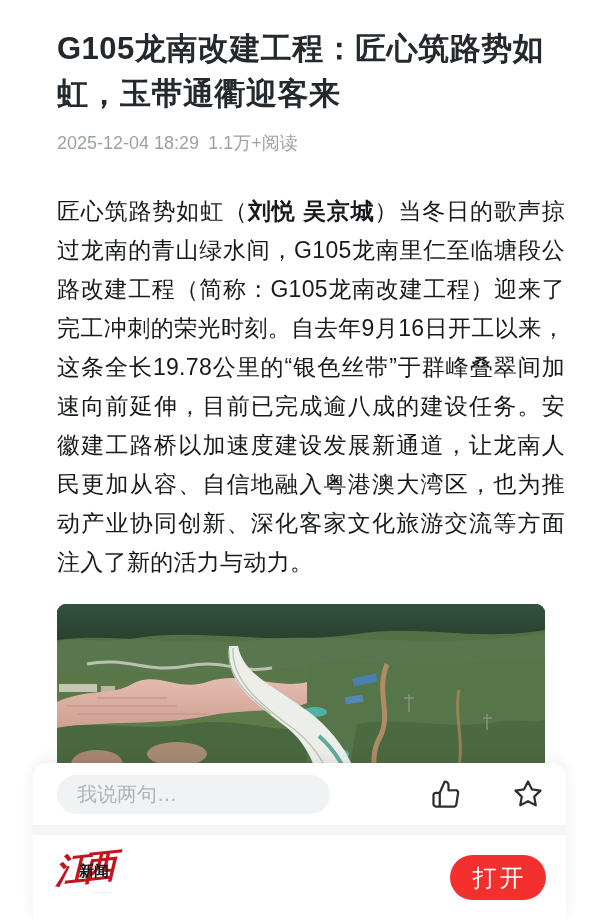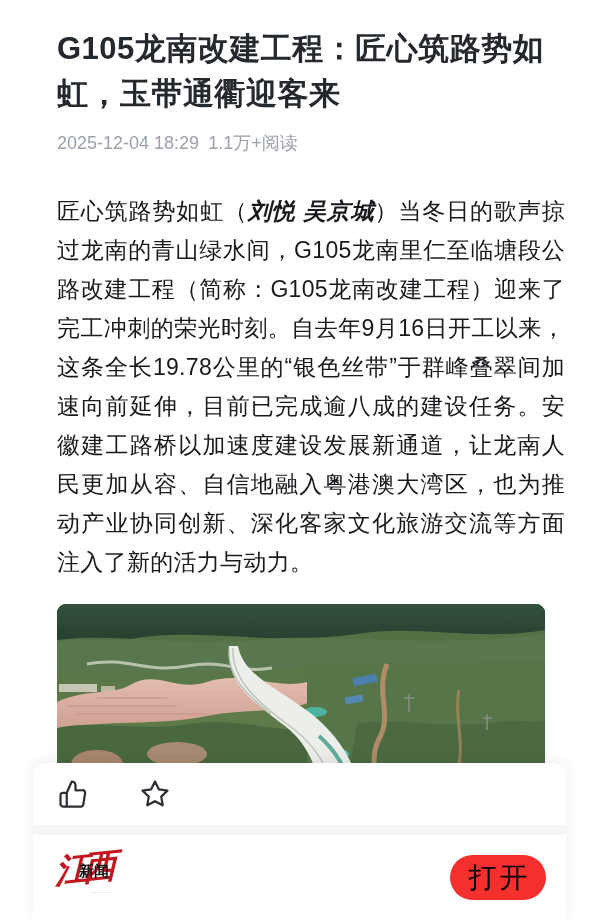--- a/index.html
+++ b/index.html
@@ -29,21 +29,21 @@
     align-items: center;
   }
   .body-text {
     margin-top: 37px;
     font-size: 23px;
     line-height: 39px;
     color: #17191c;
     text-align: justify;
     letter-spacing: 0.3px;
   }
-  .body-text .authors { font-weight: 700; font-style: italic; }
+  .body-text .authors { font-weight: 700; }
   .photo {
     margin-top: 22px;
     width: 488px;
     height: 240px;
     border-radius: 9px;
     overflow: hidden;
     display: block;
     background: #5f7b4a;
   }
   .photo svg { display: block; }
@@ -139,22 +139,22 @@
     margin-left: 14px;
     font-weight: 400;
   }
   .open-btn {
     margin-left: auto;
     width: 96px;
     height: 45px;
     border: none;
     border-radius: 23px;
     background: #f4302e;
-    color: #000000;
-    font-size: 28px;
+    color: #ffffff;
+    font-size: 24px;
     font-family: inherit;
     letter-spacing: 3px;
     padding-left: 3px;
     cursor: pointer;
     display: flex; align-items: center; justify-content: center;
   }
 </style>
 </head>
 <body>
 
@@ -228,20 +228,21 @@
 
       <path d="M262,132 C278,146 290,166 294,184" stroke="#3f9a87" stroke-width="4" fill="none" opacity="0.8"></path>
 
       <path d="M352,90 v18 M347,94 h10 M430,110 v16 M426,114 h9" stroke="#8a8f85" stroke-width="1.5" fill="none"></path>
     </svg>
   </div>
 </div>
 
 <div class="bottom-overlay">
   <div class="comment-bar">
+    <input class="comment-input" type="text" placeholder="我说两句…" style="">
     <button class="icon-btn">
       <svg width="30" height="30" viewBox="0 0 24 24">
         <path d="M14 9V5a3 3 0 0 0-3-3l-4 9v11h11.28a2 2 0 0 0 2-1.7l1.38-9a2 2 0 0 0-2-2.3zM7 22H4a2 2 0 0 1-2-2v-7a2 2 0 0 1 2-2h3"></path>
       </svg>
     </button>
     <button class="icon-btn">
       <svg width="30" height="30" viewBox="0 0 24 24">
         <polygon points="12 2 15.09 8.26 22 9.27 17 14.14 18.18 21.02 12 17.77 5.82 21.02 7 14.14 2 9.27 8.91 8.26 12 2"></polygon>
       </svg>
     </button>

